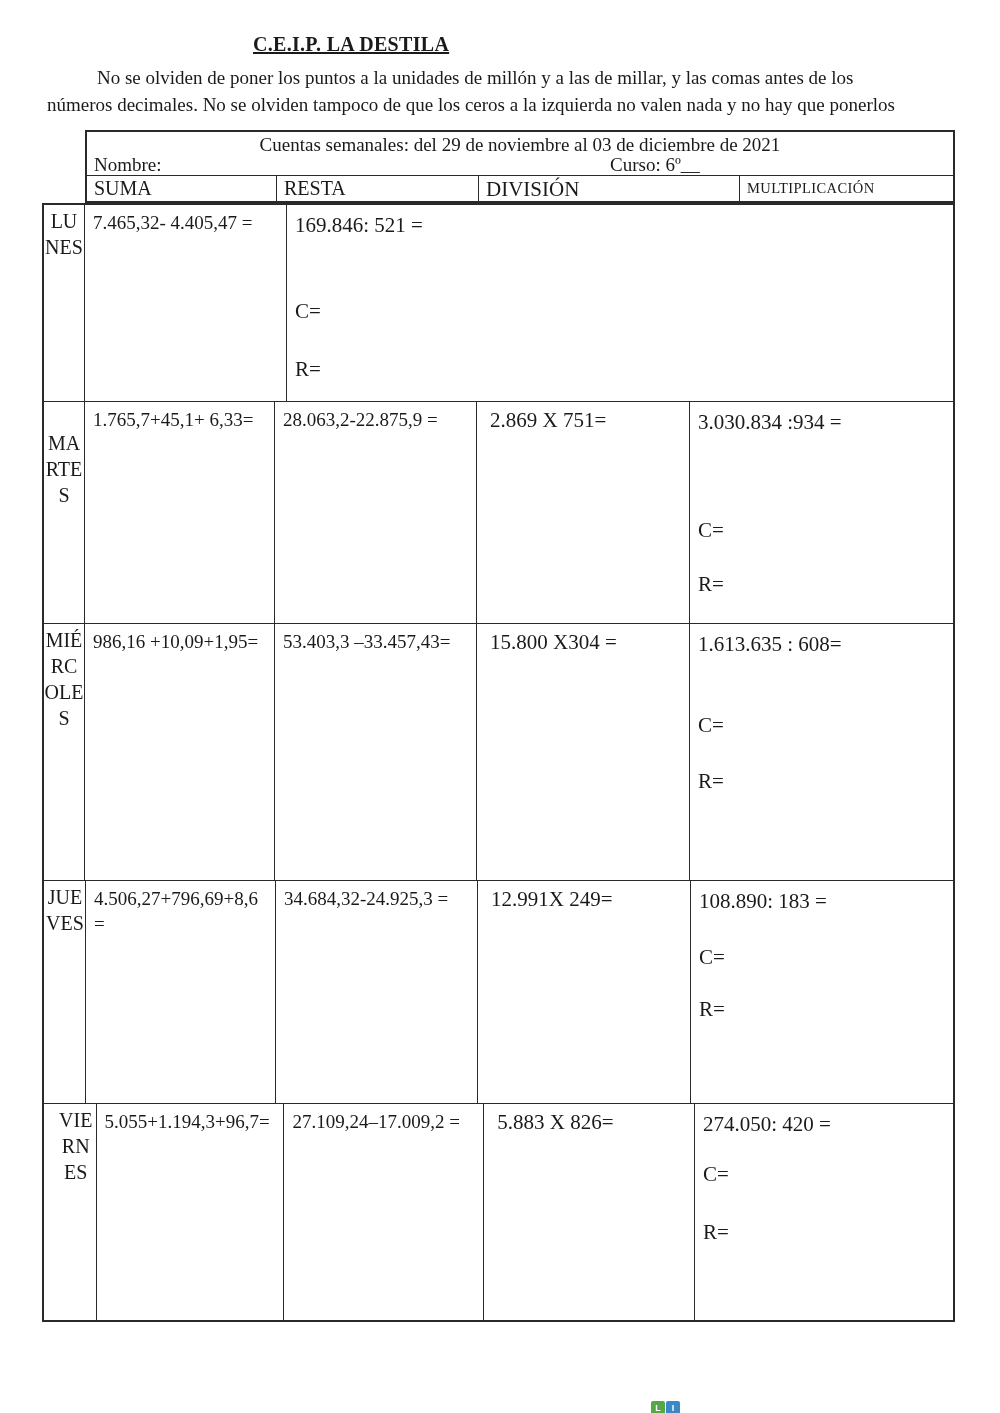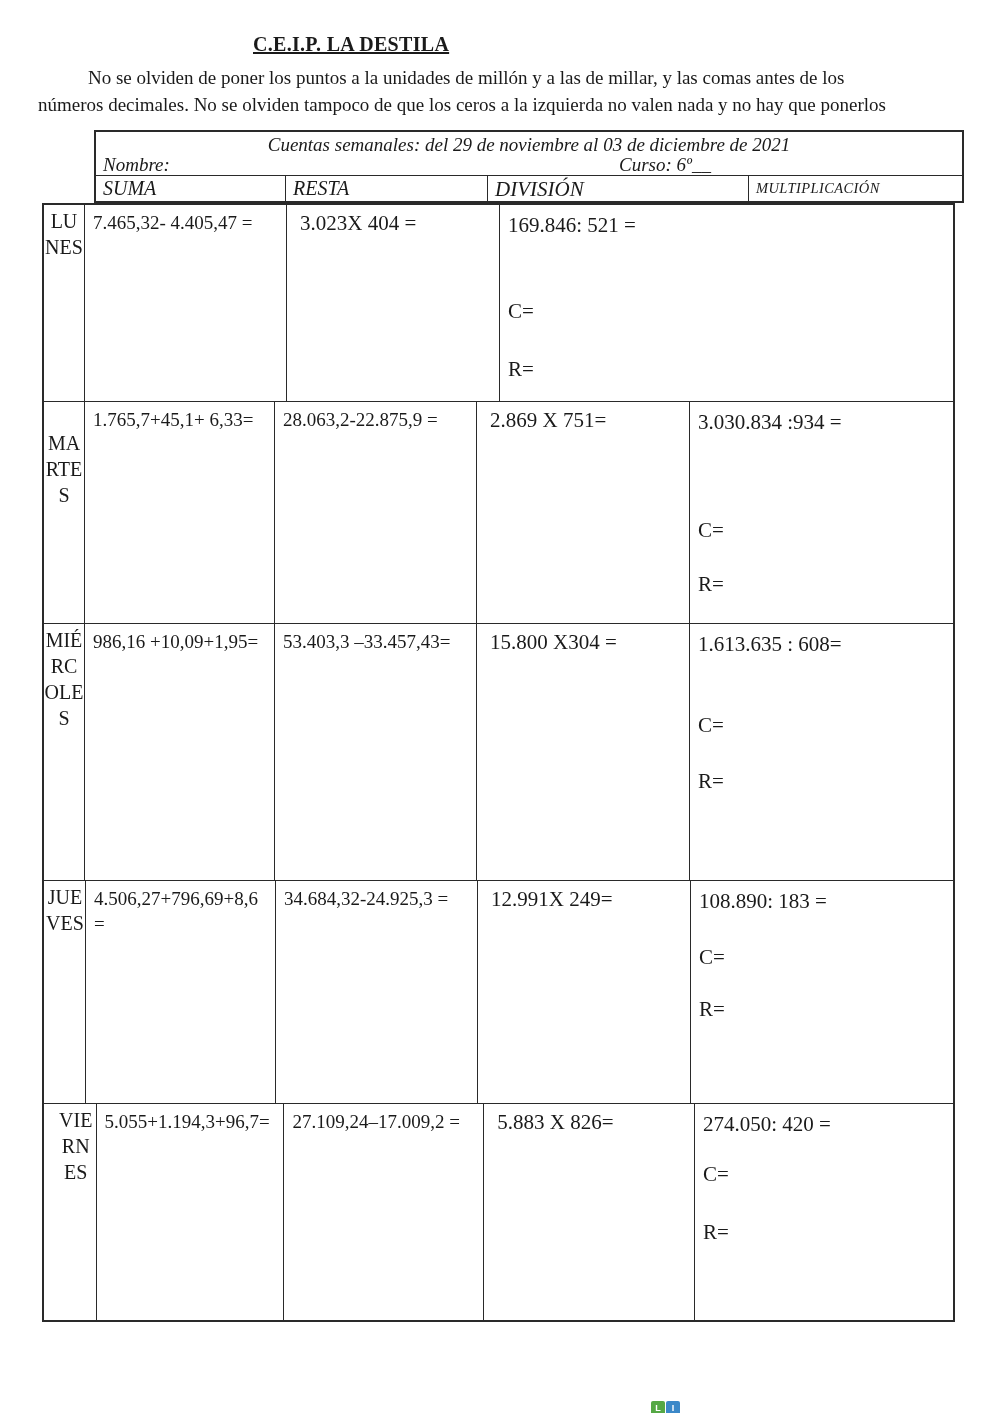--- a/index.html
+++ b/index.html
@@ -6,31 +6,30 @@
   html,body { width:1000px; height:1413px; background:#ffffff; }
   body { font-family:"Liberation Serif", serif; color:#1a1a1a; position:relative; overflow:hidden; }
 
   
   .school-title {
     position:absolute; left:253px; top:33px;
     font-size:20px; font-weight:bold; text-decoration:underline;
     letter-spacing:0.3px;
   }
   .instructions {
-    position:absolute; left:38px; top:64px; width:912px;
+    position:absolute; left:47px; top:64px; width:912px;
     font-size:19px; line-height:27px;
   }
   .instructions .line1 { padding-left:50px; }
   .instructions .line2 { padding-left:0; }
 
   
   .header-box {
-    position:absolute; left:94px; top:130px; width:870px; height:73px;
+    position:absolute; left:85px; top:130px; width:870px; height:73px;
     border:2px solid #2a2a2a;
-    font-style:italic;
   }
   .hdr-meta { position:relative; height:44px; border-bottom:1px solid #2a2a2a; }
   .hdr-week { text-align:center; font-size:19px; padding-top:2px; }
   .hdr-name { position:absolute; left:7px; top:22px; font-size:19px; }
   .hdr-course { position:absolute; left:523px; top:22px; font-size:19px; }
   .hdr-cols { display:flex; height:27px; }
   .hdr-col { border-right:1px solid #2a2a2a; padding:1px 0 0 7px; font-size:20px; overflow:hidden; white-space:nowrap; }
   .hdr-col:last-child { border-right:none; }
   .hdr-col.c-suma  { width:190px; }
   .hdr-col.c-resta { width:202px; }
@@ -113,21 +112,20 @@
     <div class="hdr-col c-div">DIVISIÓN</div>
     <div class="hdr-col c-mult">MULTIPLICACIÓN</div>
   </div>
 </div>
 
 <div class="days-table">
 
   <div class="day-row row-0">
     <div class="cell day-label">LUNES</div>
     <div class="cell c-resta2">7.465,32- 4.405,47 =</div>
-    <div class="cell c-mult2">3.023X 404 =</div>
     <div class="cell c-div2">
       <div class="div-line">169.846: 521 =</div>
       <div class="div-line div-c">C=</div>
       <div class="div-line div-r">R=</div>
     </div>
   </div>
 
   <div class="day-row row-1">
     <div class="cell day-label">MARTES</div>
     <div class="cell c-suma2">1.765,7+45,1+ 6,33=</div>

